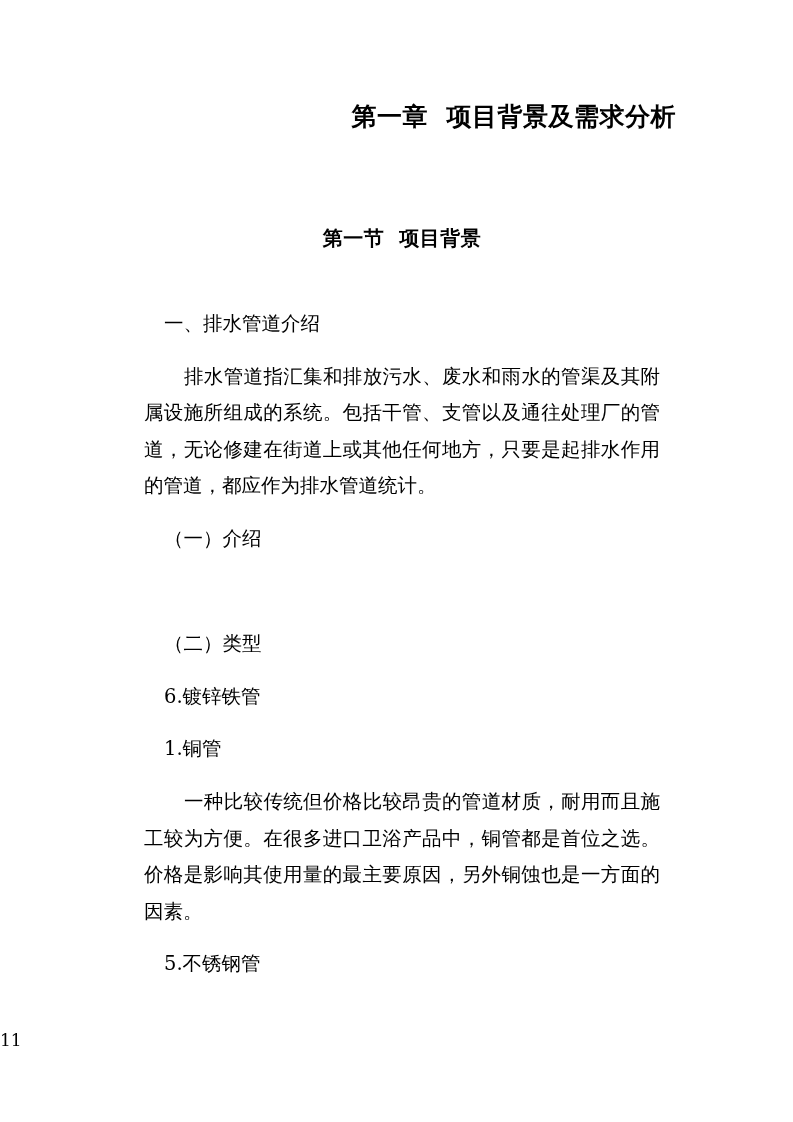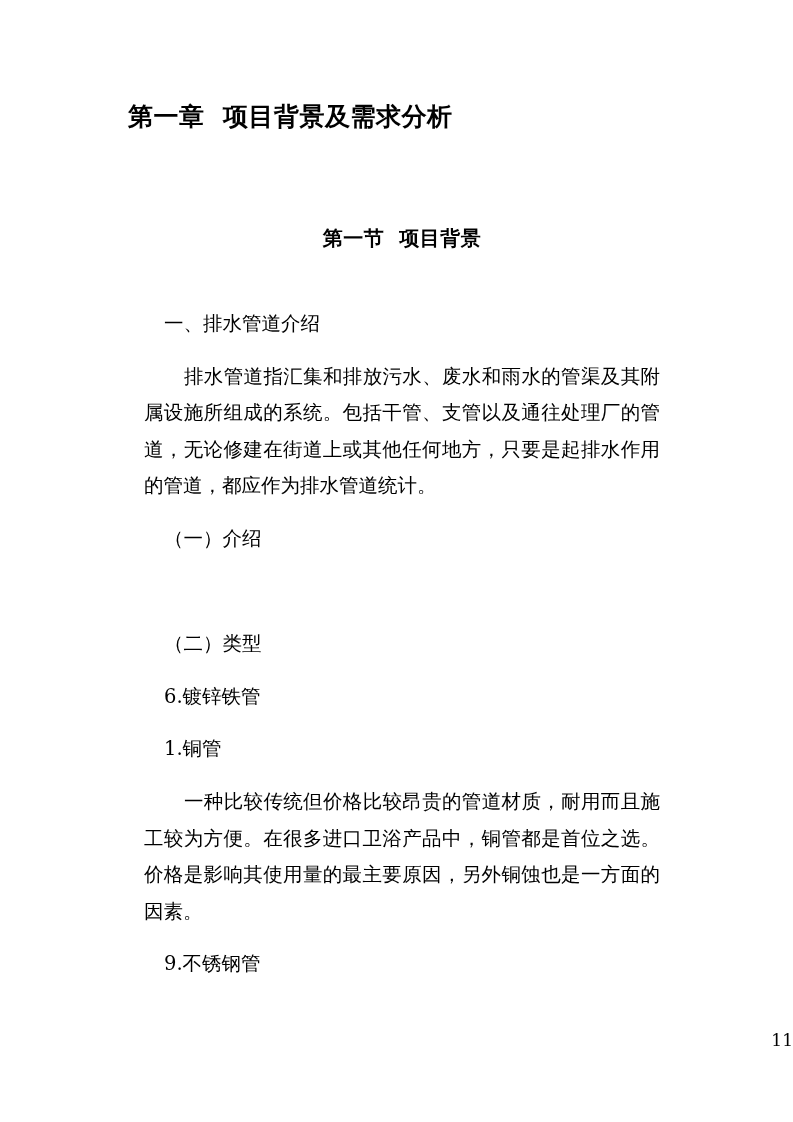--- a/index.html
+++ b/index.html
@@ -26,21 +26,21 @@
     top: 0;
     width: 548px;
   }
 
   
   .doc-title {
     font-family: "DejaVu Sans", "Liberation Sans", sans-serif;
     font-weight: bold;
     font-size: 25px;
     line-height: 1.0;
-    text-align: left;
+    text-align: right;
     letter-spacing: 0.5px;
     margin: 0;
     padding-top: 104px;
     white-space: pre;
   }
   .section-title {
     font-family: "DejaVu Sans", "Liberation Sans", sans-serif;
     font-weight: bold;
     font-size: 20px;
     line-height: 1.0;
@@ -74,21 +74,21 @@
   .spacer-line {
     height: 36.6px;
   }
 
   
   .page-number {
     position: absolute;
     left: 0;
     right: 0;
     top: 1030px;
-    text-align: right;
+    text-align: left;
     font-size: 17px;
     line-height: 20px;
     font-family: "DejaVu Serif", "Liberation Serif", serif;
   }
 </style>
 </head>
 <body>
 
 <div class="page">
   <div class="content">
@@ -109,19 +109,19 @@
 
       <p class="para indent1">（二）类型</p>
 
       <p class="para indent1">6.镀锌铁管</p>
 
 
       <p class="para indent1">1.铜管</p>
 
       <p class="para indent2">一种比较传统但价格比较昂贵的管道材质，耐用而且施工较为方便。在很多进口卫浴产品中，铜管都是首位之选。价格是影响其使用量的最主要原因，另外铜蚀也是一方面的因素。</p>
 
-      <p class="para indent1">9.不锈钢管</p>
+      <p class="para indent1">5.不锈钢管</p>
 
     </div>
   </div>
 
   <div class="page-number">11</div>
 </div>
 
 </body></html>

